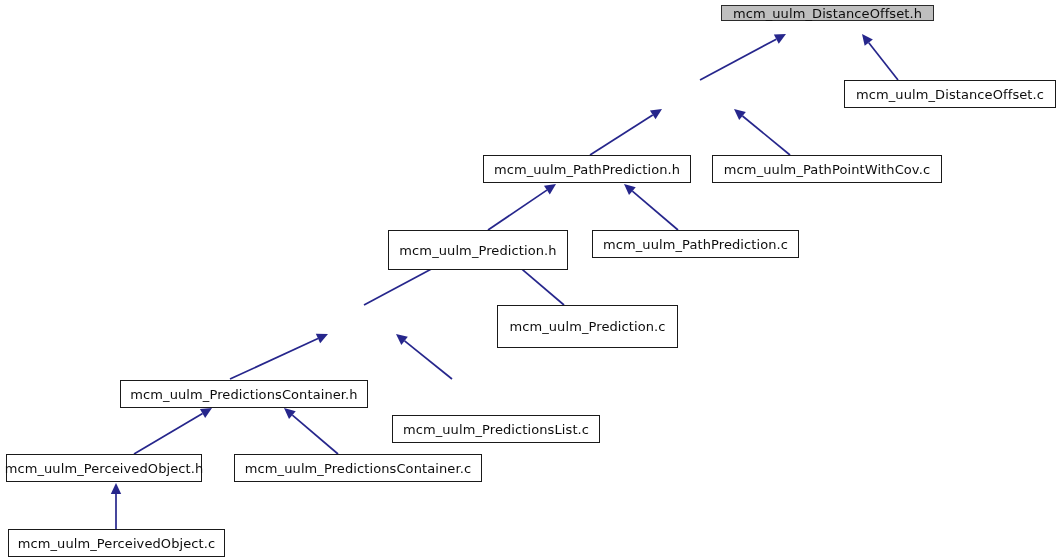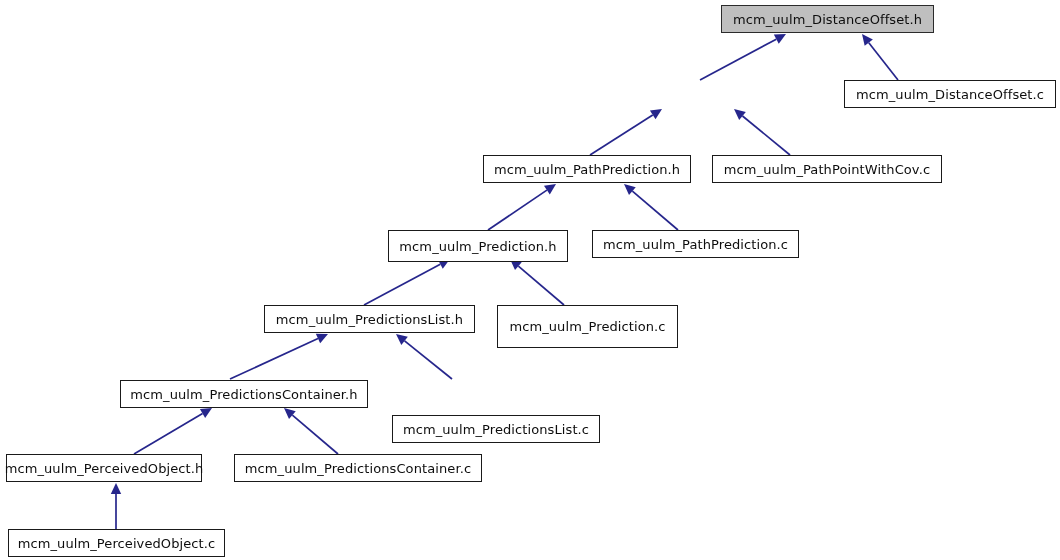--- a/index.html
+++ b/index.html
@@ -98,40 +98,37 @@
       </g>
       <g>
         <line x1="338" y1="454" x2="292.3736755353538" y2="415.1331310115977" stroke="#26268c" stroke-width="1.7"></line>
         <polygon points="284,408 295.74570110447274,411.1746662130668 289.0016499662349,419.0915958101286" fill="#26268c"></polygon>
       </g>
       <g>
         <line x1="116" y1="529" x2="116" y2="494" stroke="#26268c" stroke-width="1.7"></line>
         <polygon points="116,483 121.2,494 110.8,494" fill="#26268c"></polygon>
       </g>
     </svg>
-<div class="node highlight" style="left: 721px; top: 5px; width: 213px; height: 28px;">
+<div class="node highlight" style="left: 721px; top: 5px; width: 213px; height: 16px;">
       <span class="node-label">mcm_uulm_DistanceOffset.h</span>
     </div>
     <div class="node" style="left: 844px; top: 80px; width: 212px; height: 28px;">
       <span class="node-label">mcm_uulm_DistanceOffset.c</span>
     </div>
     <div class="node" style="left: 483px; top: 155px; width: 208px; height: 28px; justify-content: center;">
       <span class="node-label">mcm_uulm_PathPrediction.h</span>
     </div>
     <div class="node" style="left: 712px; top: 155px; width: 230px; height: 28px;">
       <span class="node-label">mcm_uulm_PathPointWithCov.c</span>
     </div>
-    <div class="node" style="left: 388px; top: 230px; width: 180px; height: 32px;">
+    <div class="node" style="left: 388px; top: 230px; width: 180px; height: 40px;">
       <span class="node-label">mcm_uulm_Prediction.h</span>
     </div>
     <div class="node" style="left: 592px; top: 230px; width: 207px; height: 28px;">
       <span class="node-label">mcm_uulm_PathPrediction.c</span>
-    </div>
-    <div class="node" style="left: 264px; top: 305px; width: 211px; height: 28px;">
-      <span class="node-label">mcm_uulm_PredictionsList.h</span>
     </div>
     <div class="node" style="left: 497px; top: 305px; width: 181px; height: 43px;">
       <span class="node-label">mcm_uulm_Prediction.c</span>
     </div>
     <div class="node" style="left: 120px; top: 380px; width: 248px; height: 28px;">
       <span class="node-label">mcm_uulm_PredictionsContainer.h</span>
     </div>
     <div class="node" style="left: 392px; top: 379px; width: 208px; height: 28px; margin-top: 36px;">
       <span class="node-label">mcm_uulm_PredictionsList.c</span>
     </div>

